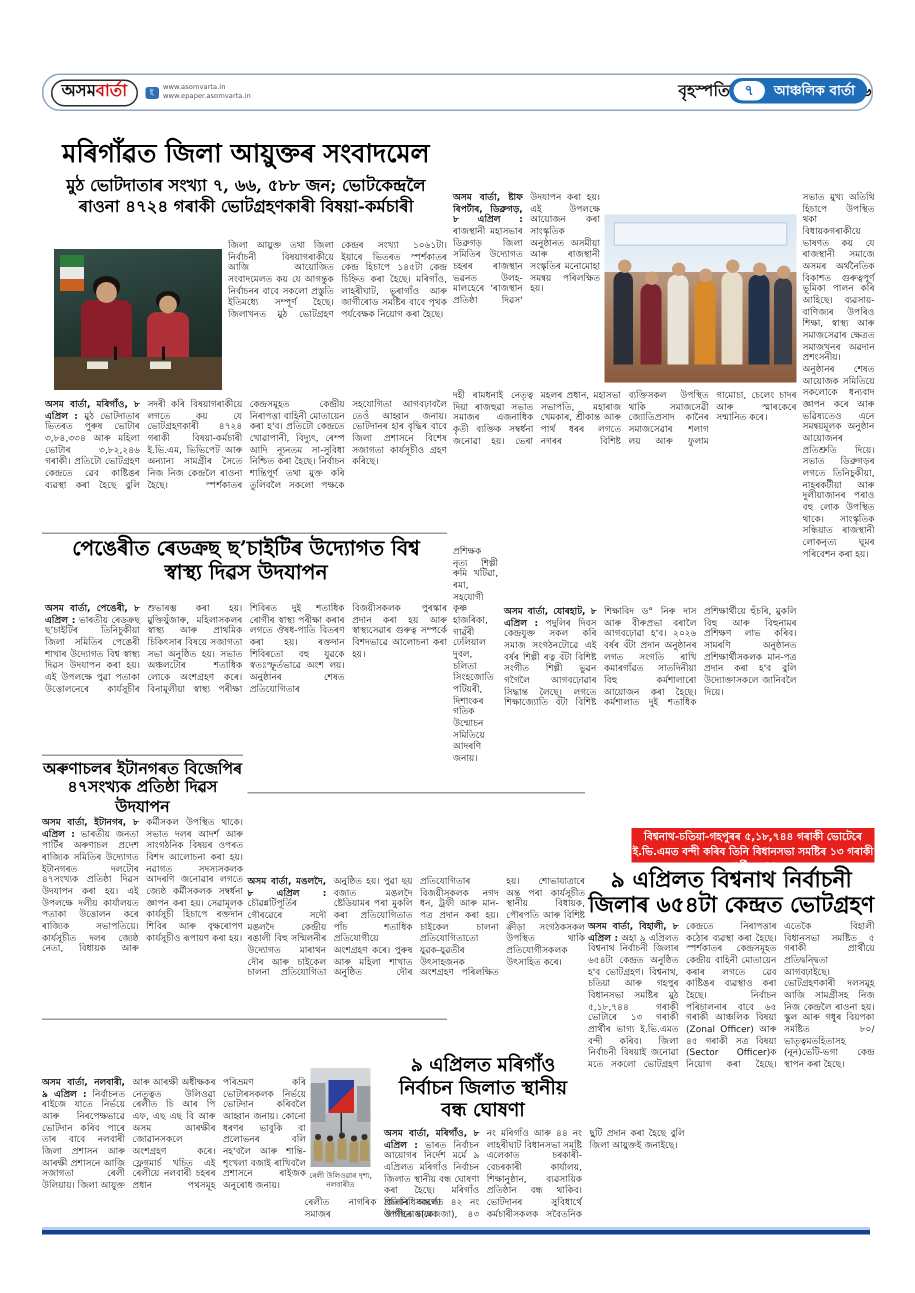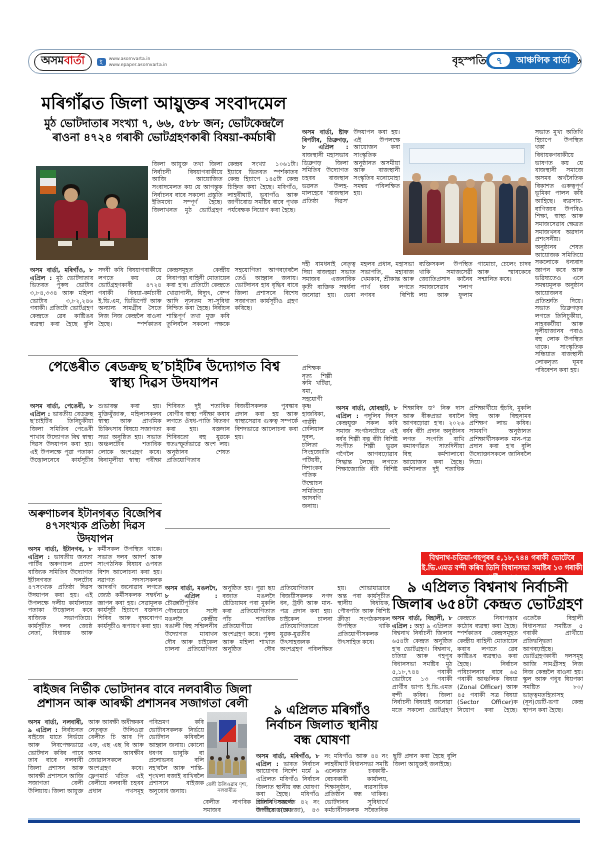--- a/index.html
+++ b/index.html
@@ -171,21 +171,20 @@
   </div>
 
   <div class="abs redbanner" style="left:421px;top:552px;width:162px;height:22px;">বিশ্বনাথ-চতিয়া-গহপুৰৰ ৫,১৮,৭৪৪ গৰাকী ভোটেৰে ই.ভি.এমত বন্দী কৰিব তিনি বিধানসভা সমষ্টিৰ ১৩ গৰাকী প্ৰাৰ্থীৰ ভাগ্য</div>
   <div class="abs hl" style="left:392px;top:578px;width:191px;font-size:14.5px;">৯ এপ্ৰিলত বিশ্বনাথ নিৰ্বাচনী জিলাৰ ৬৫৪টা কেন্দ্ৰত ভোটগ্ৰহণ</div>
   <div class="abs body c3" style="left:392px;top:614px;width:191px;height:203px;">
     <b class="dl">অসম বাৰ্তা, বিহালী, ৮ এপ্ৰিল :</b>
     <span>অহা ৯ এপ্ৰিলত বিশ্বনাথ নিৰ্বাচনী জিলাৰ ৬৫৪টা কেন্দ্ৰত অনুষ্ঠিত হ'ব ভোটগ্ৰহণ। বিশ্বনাথ, চতিয়া আৰু গহপুৰ বিধানসভা সমষ্টিৰ মুঠ ৫,১৮,৭৪৪ গৰাকী ভোটাৰে ১৩ গৰাকী প্ৰাৰ্থীৰ ভাগ্য ই.ভি.এমত বন্দী কৰিব। জিলা নিৰ্বাচনী বিষয়াই জনোৱা মতে সকলো ভোটগ্ৰহণ কেন্দ্ৰতে নিৰাপত্তাৰ কঠোৰ ব্যৱস্থা কৰা হৈছে। স্পৰ্শকাতৰ কেন্দ্ৰসমূহত কেন্দ্ৰীয় বাহিনী মোতায়েন কৰাৰ লগতে ৱেব কাষ্টিঙৰ ব্যৱস্থাও কৰা হৈছে। নিৰ্বাচন পৰিচালনাৰ বাবে ৬৫ গৰাকী আঞ্চলিক বিষয়া (Zonal Officer) আৰু ৪৫ গৰাকী সত্ৰ বিষয়া (Sector Officer)ক নিয়োগ কৰা হৈছে। এতেকৈ বিহালী বিধানসভা সমষ্টিত ৫ গৰাকী প্ৰাৰ্থীয়ে প্ৰতিদ্বন্দ্বিতা আগবঢ়াইছে। ভোটগ্ৰহণকাৰী দলসমূহ আজি সামগ্ৰীসহ নিজ নিজ কেন্দ্ৰলৈ ৰাওনা হয়। স্কুল আৰু গধুৰ বিয়পকা সমষ্টিত ৮০/ভাতৃত্বমতহিতাসহ (নূন)ভেটি-ভগা কেন্দ্ৰ স্থাপন কৰা হৈছে।</span>
   </div>
 
   <div class="abs rule" style="left:28px;top:679px;width:270px;"></div>
-  <div class="abs hl" style="left:30px;top:683px;width:225px;font-size:11.5px;">ৰাইজৰ নিৰ্ভীক ভোটদানৰ বাবে নলবাৰীত জিলা প্ৰশাসন আৰু আৰক্ষী প্ৰশাসনৰ সজাগতা ৰেলী</div>
   <div class="abs body c3" style="left:28px;top:718px;width:176px;height:99px;">
     <b class="dl">অসম বাৰ্তা, নলবাৰী, ৯ এপ্ৰিল :</b>
     <span>নিৰ্বাচনত ৰাইজে যাতে নিৰ্ভয়ে আৰু নিৰপেক্ষভাৱে ভোটদান কৰিব পাৰে তাৰ বাবে নলবাৰী জিলা প্ৰশাসন আৰু আৰক্ষী প্ৰশাসনে আজি সজাগতা ৰেলী উলিয়ায়। জিলা আয়ুক্ত আৰু আৰক্ষী অধীক্ষকৰ নেতৃত্বত উলিওৱা ৰেলীত চি আৰ পি এফ, এছ এছ বি আৰু অসম আৰক্ষীৰ জোৱানসকলে অংশগ্ৰহণ কৰে। ফ্লেগমাৰ্চ খচিত এই ৰেলীয়ে নলবাৰী চহৰৰ প্ৰধান পথসমূহ পৰিভ্ৰমণ কৰি ভোটাৰসকলক নিৰ্ভয়ে ভোটদান কৰিবলৈ আহ্বান জনায়। কোনো ধৰণৰ ভাবুকি বা প্ৰলোভনৰ বলি নহ'বলৈ আৰু শান্তি-শৃংখলা বজাই ৰাখিবলৈ প্ৰশাসনে ৰাইজক অনুৰোধ জনায়।</span>
   </div>
   <div class="abs photo" id="photo-rally" style="left:207px;top:712px;width:40px;height:66px;">
     <div class="bld" style="left:0;top:10px;width:10px;height:26px;"></div>
     <div class="bld" style="right:0;top:12px;width:9px;height:24px;"></div>
     <div class="pole"></div>
     <div class="flag"></div>
     <div class="crowdman" style="left:2px;bottom:4px;"></div>

